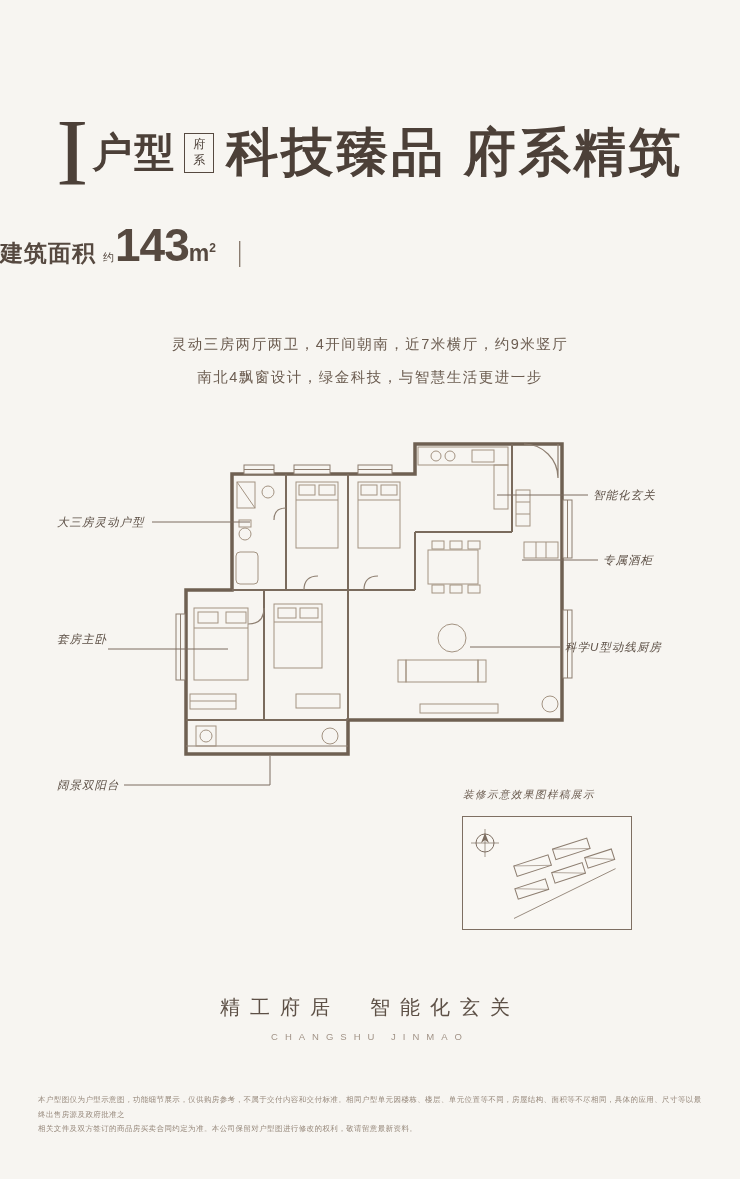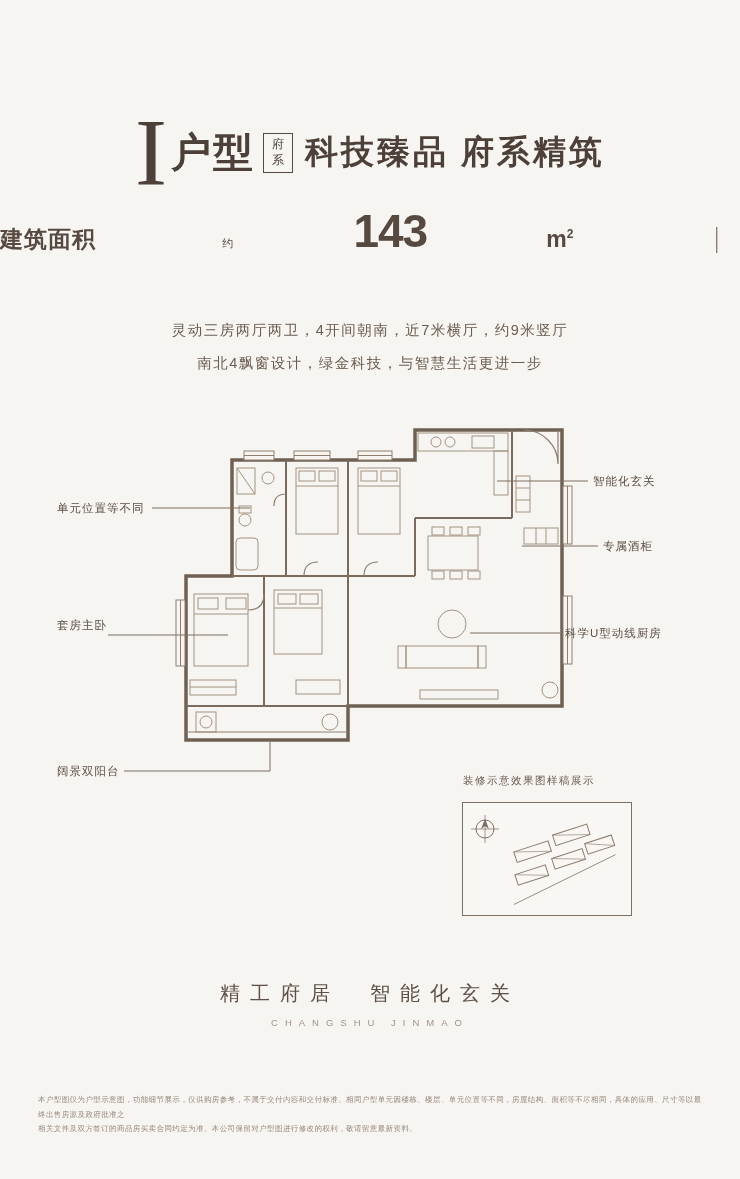--- a/index.html
+++ b/index.html
@@ -13,34 +13,34 @@
   .unit-letter{
     font-family:"Liberation Serif","DejaVu Serif",serif;
     font-size:96px;line-height:.85;color:#4c4038;margin-right:4px;font-weight:400;
   }
   .unit-type{font-size:40px;font-weight:700;letter-spacing:2px;color:#4c4038;}
   .badge{
     border:1.5px solid #564940;width:28px;height:38px;margin:0 12px 0 8px;
     display:flex;flex-direction:column;align-items:center;justify-content:center;
     font-size:12px;line-height:1.3;color:#4c4038;
   }
-  .main-title{font-size:33px;font-weight:700;letter-spacing:3px;color:#4c4038;}
-  
-  .area-row{display:flex;justify-content:space-between;align-items:baseline;margin-top:10px;}
+  .main-title{font-size:52px;font-weight:700;letter-spacing:3px;color:#4c4038;}
+  
+  .area-row{display:flex;justify-content:flex-start;align-items:baseline;margin-top:24px;}
   .area-label{font-size:23px;font-weight:700;letter-spacing:1px;}
   .approx{font-size:11px;margin:0 1px 0 7px;}
   .area-value{font-size:46px;font-weight:700;letter-spacing:-1px;}
   .area-unit{font-size:23px;font-weight:700;}
   .area-unit sup{font-size:12px;}
   .divider{font-size:28px;font-weight:100;color:#8a7c70;margin:0 20px;transform:scaleX(.6);display:inline-block;}
   .layout-desc{font-size:23px;font-weight:700;letter-spacing:2px;}
   
   .intro{text-align:center;margin-top:56px;font-size:14.5px;letter-spacing:1.5px;line-height:2.3;color:#6b5c50;}
   
-  .floorplan{position:relative;width:644px;height:520px;margin-top:38px;}
+  .floorplan{position:relative;width:644px;height:520px;margin-top:38px;font-style:italic;}
   svg.plan{position:absolute;left:0;top:0;}
   .fp-label{position:absolute;font-size:11.5px;color:#5d5046;letter-spacing:1px;white-space:nowrap;}
   .fp-note{position:absolute;left:463px;top:356px;font-size:10.5px;color:#6b5c50;letter-spacing:1.5px;white-space:nowrap;}
   .inset{position:absolute;left:462px;top:384px;width:168px;height:112px;border:1px solid #7e6f62;background:#f9f7f3;}
   
   .brand{text-align:center;margin-top:42px;}
   .brand-slogan{font-size:20px;letter-spacing:10px;color:#5d5046;font-weight:500;}
   .brand-latin{margin-top:10px;font-size:9.5px;letter-spacing:7px;color:#a29488;}
   
   .footer{
@@ -192,21 +192,21 @@
     </g>
 
     <g stroke="#7c6d60" stroke-width="1" fill="none">
       <path d="M497 63 H588 M522 128 H598 M470 215 H560 M152 90 H250 M108 217 H228 M124 353 H270 M270 353 V324"></path>
     </g>
   </svg>
 
   <div class="fp-label" style="left:593px;top:56px;">智能化玄关</div>
   <div class="fp-label" style="left:603px;top:121px;">专属酒柜</div>
   <div class="fp-label" style="left:565px;top:208px;">科学U型动线厨房</div>
-  <div class="fp-label" style="left:57px;top:83px;">单元位置等不同</div>
+  <div class="fp-label" style="left:57px;top:83px;">大三房灵动户型</div>
   <div class="fp-label" style="left:57px;top:200px;">套房主卧</div>
   <div class="fp-label" style="left:57px;top:346px;">阔景双阳台</div>
 
   <div class="fp-note">装修示意效果图样稿展示</div>
 
   <div class="inset">
     <svg width="168" height="112" viewBox="0 0 168 112">
       <g stroke="#7c6d60" fill="none" stroke-width="1">
         <circle cx="22" cy="26" r="9"></circle>
         <path d="M22 12 V40 M8 26 H36" stroke-width="0.7"></path>

